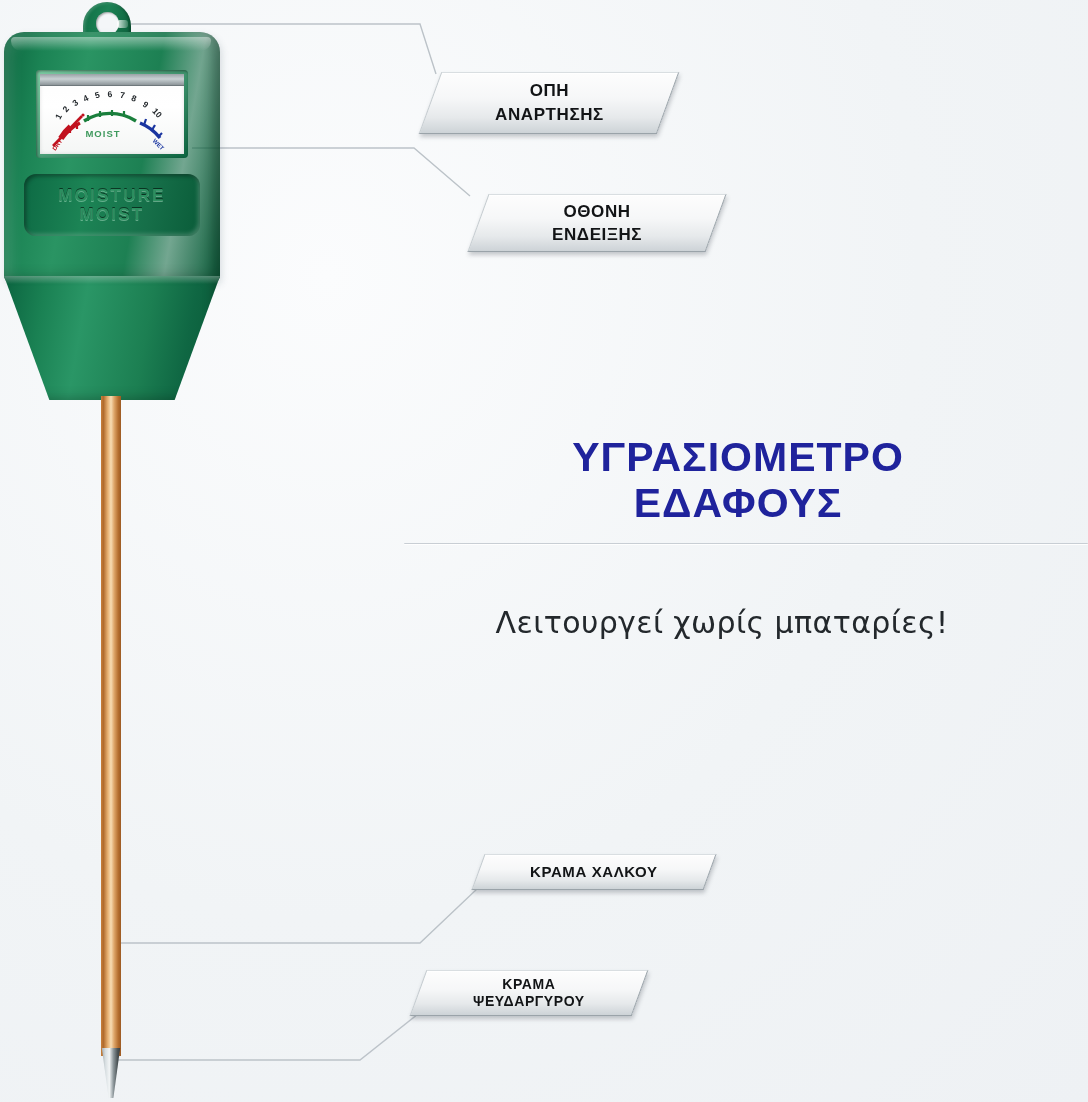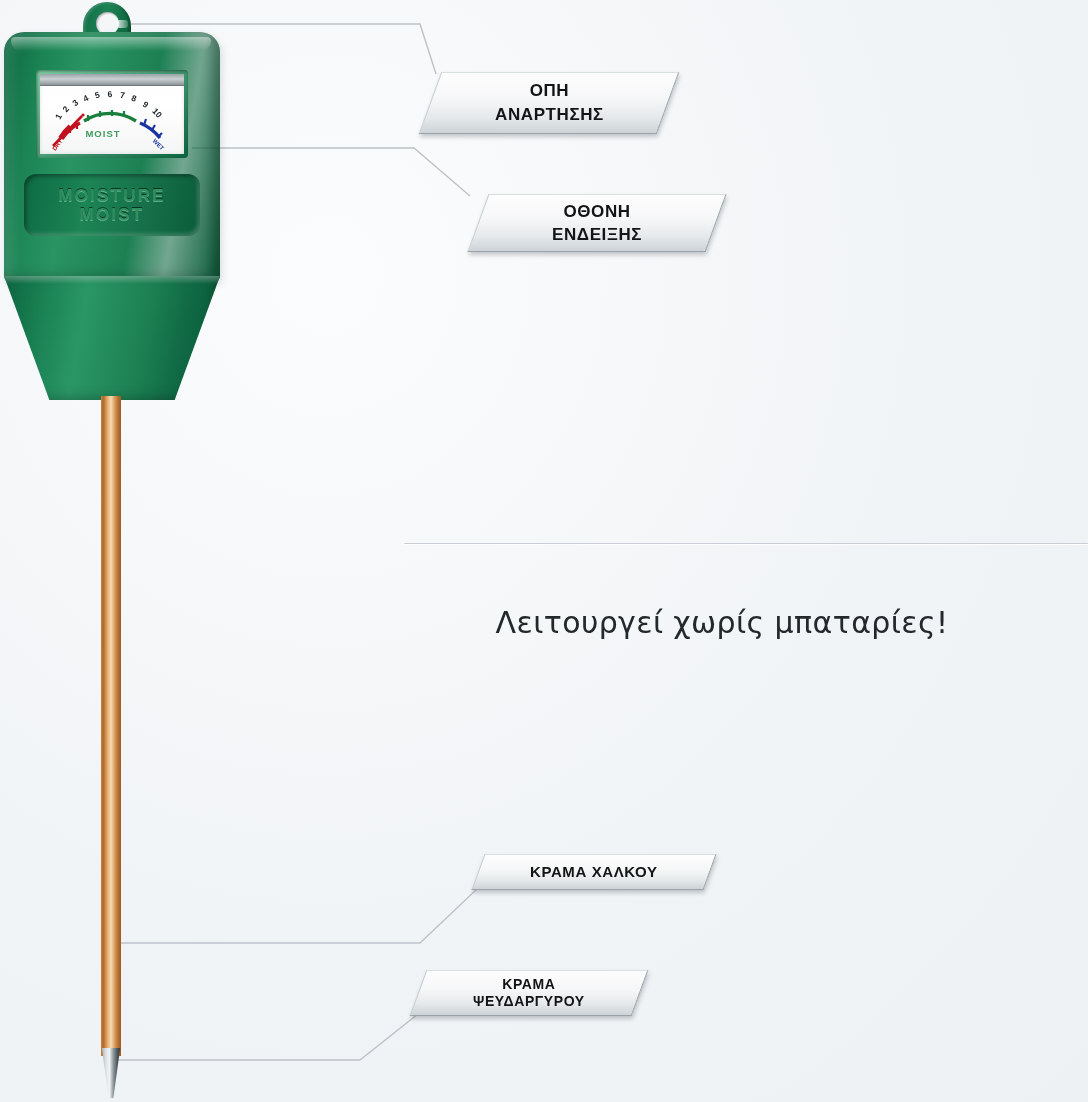--- a/index.html
+++ b/index.html
@@ -415,18 +415,22 @@
     </div>
   </div>
 
   <div class="callout" id="callout-zinc">
     <div class="callout-inner">
       <span>ΚΡΑΜΑ</span>
       <span>ΨΕΥΔΑΡΓΥΡΟΥ</span>
     </div>
   </div>
 
+  <div id="title-block">
+    <div class="title-line">ΥΓΡΑΣΙΟΜΕΤΡΟ</div>
+    <div class="title-line">ΕΔΑΦΟΥΣ</div>
+  </div>
 
   <div class="divider" id="divider-main"></div>
 
   <div id="subtitle">Λειτουργεί χωρίς μπαταρίες!</div>
 
 </div>
 
 </body></html>

